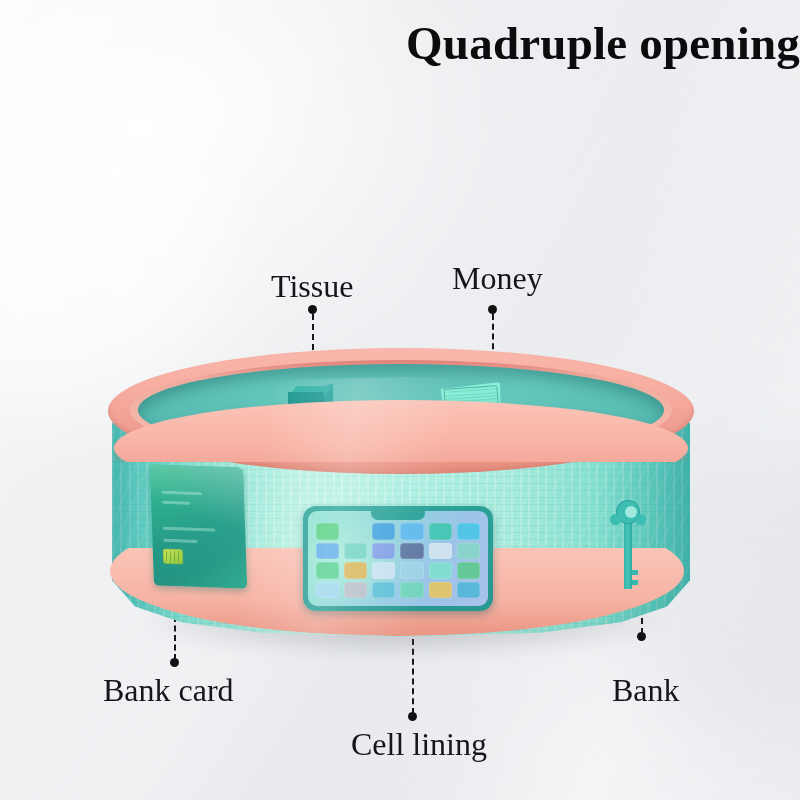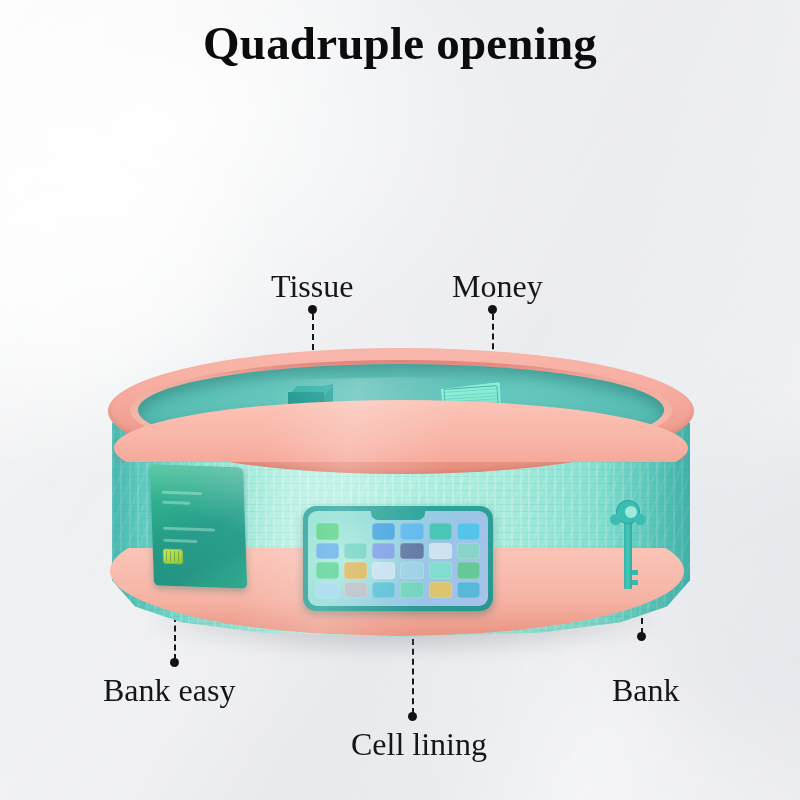--- a/index.html
+++ b/index.html
@@ -31,21 +31,21 @@
     border-radius: 50%;
     filter: blur(46px);
     pointer-events: none;
   }
 
   
   .title {
     position: absolute;
     left: 0; right: 0;
     top: 18px;
-    text-align: center;
+    text-align: right;
     font-size: 47px;
     font-weight: bold;
     color: #0c0c0e;
     letter-spacing: 0.2px;
     line-height: 1.08;
   }
   .subtitle {
     position: absolute;
     left: 0; right: 0;
     top: 93px;
@@ -423,25 +423,25 @@
   <div class="bg-blob" style="left:-90px; top:120px; width:320px; height:300px; background:rgba(255,255,255,0.65);"></div>
   <div class="bg-blob" style="left:600px; top:430px; width:330px; height:320px; background:rgba(222,224,229,0.55);"></div>
 
   <div class="title">Quadruple opening</div>
 
 
   <div class="callout" style="left:271px; top:268px;">Tissue</div>
   <div class="dot" style="left:308px; top:305px;"></div>
   <div class="leader" style="left:312px; top:314px; height:86px;"></div>
 
-  <div class="callout" style="left:452px; top:268px;">Money</div>
+  <div class="callout" style="left:452px; top:260px;">Money</div>
   <div class="dot" style="left:488px; top:305px;"></div>
   <div class="leader" style="left:492px; top:314px; height:84px;"></div>
 
-  <div class="callout" style="left:103px; top:672px;">Bank easy</div>
+  <div class="callout" style="left:103px; top:672px;">Bank card</div>
   <div class="dot" style="left:170px; top:658px;"></div>
   <div class="leader" style="left:174px; top:578px; height:82px;"></div>
 
   <div class="callout" style="left:351px; top:726px;">Cell lining</div>
   <div class="dot" style="left:408px; top:712px;"></div>
   <div class="leader" style="left:412px; top:560px; height:154px;"></div>
 
   <div class="callout" style="left:612px; top:672px;">Bank</div>
   <div class="dot" style="left:637px; top:632px;"></div>
   <div class="leader" style="left:641px; top:518px; height:116px;"></div>

